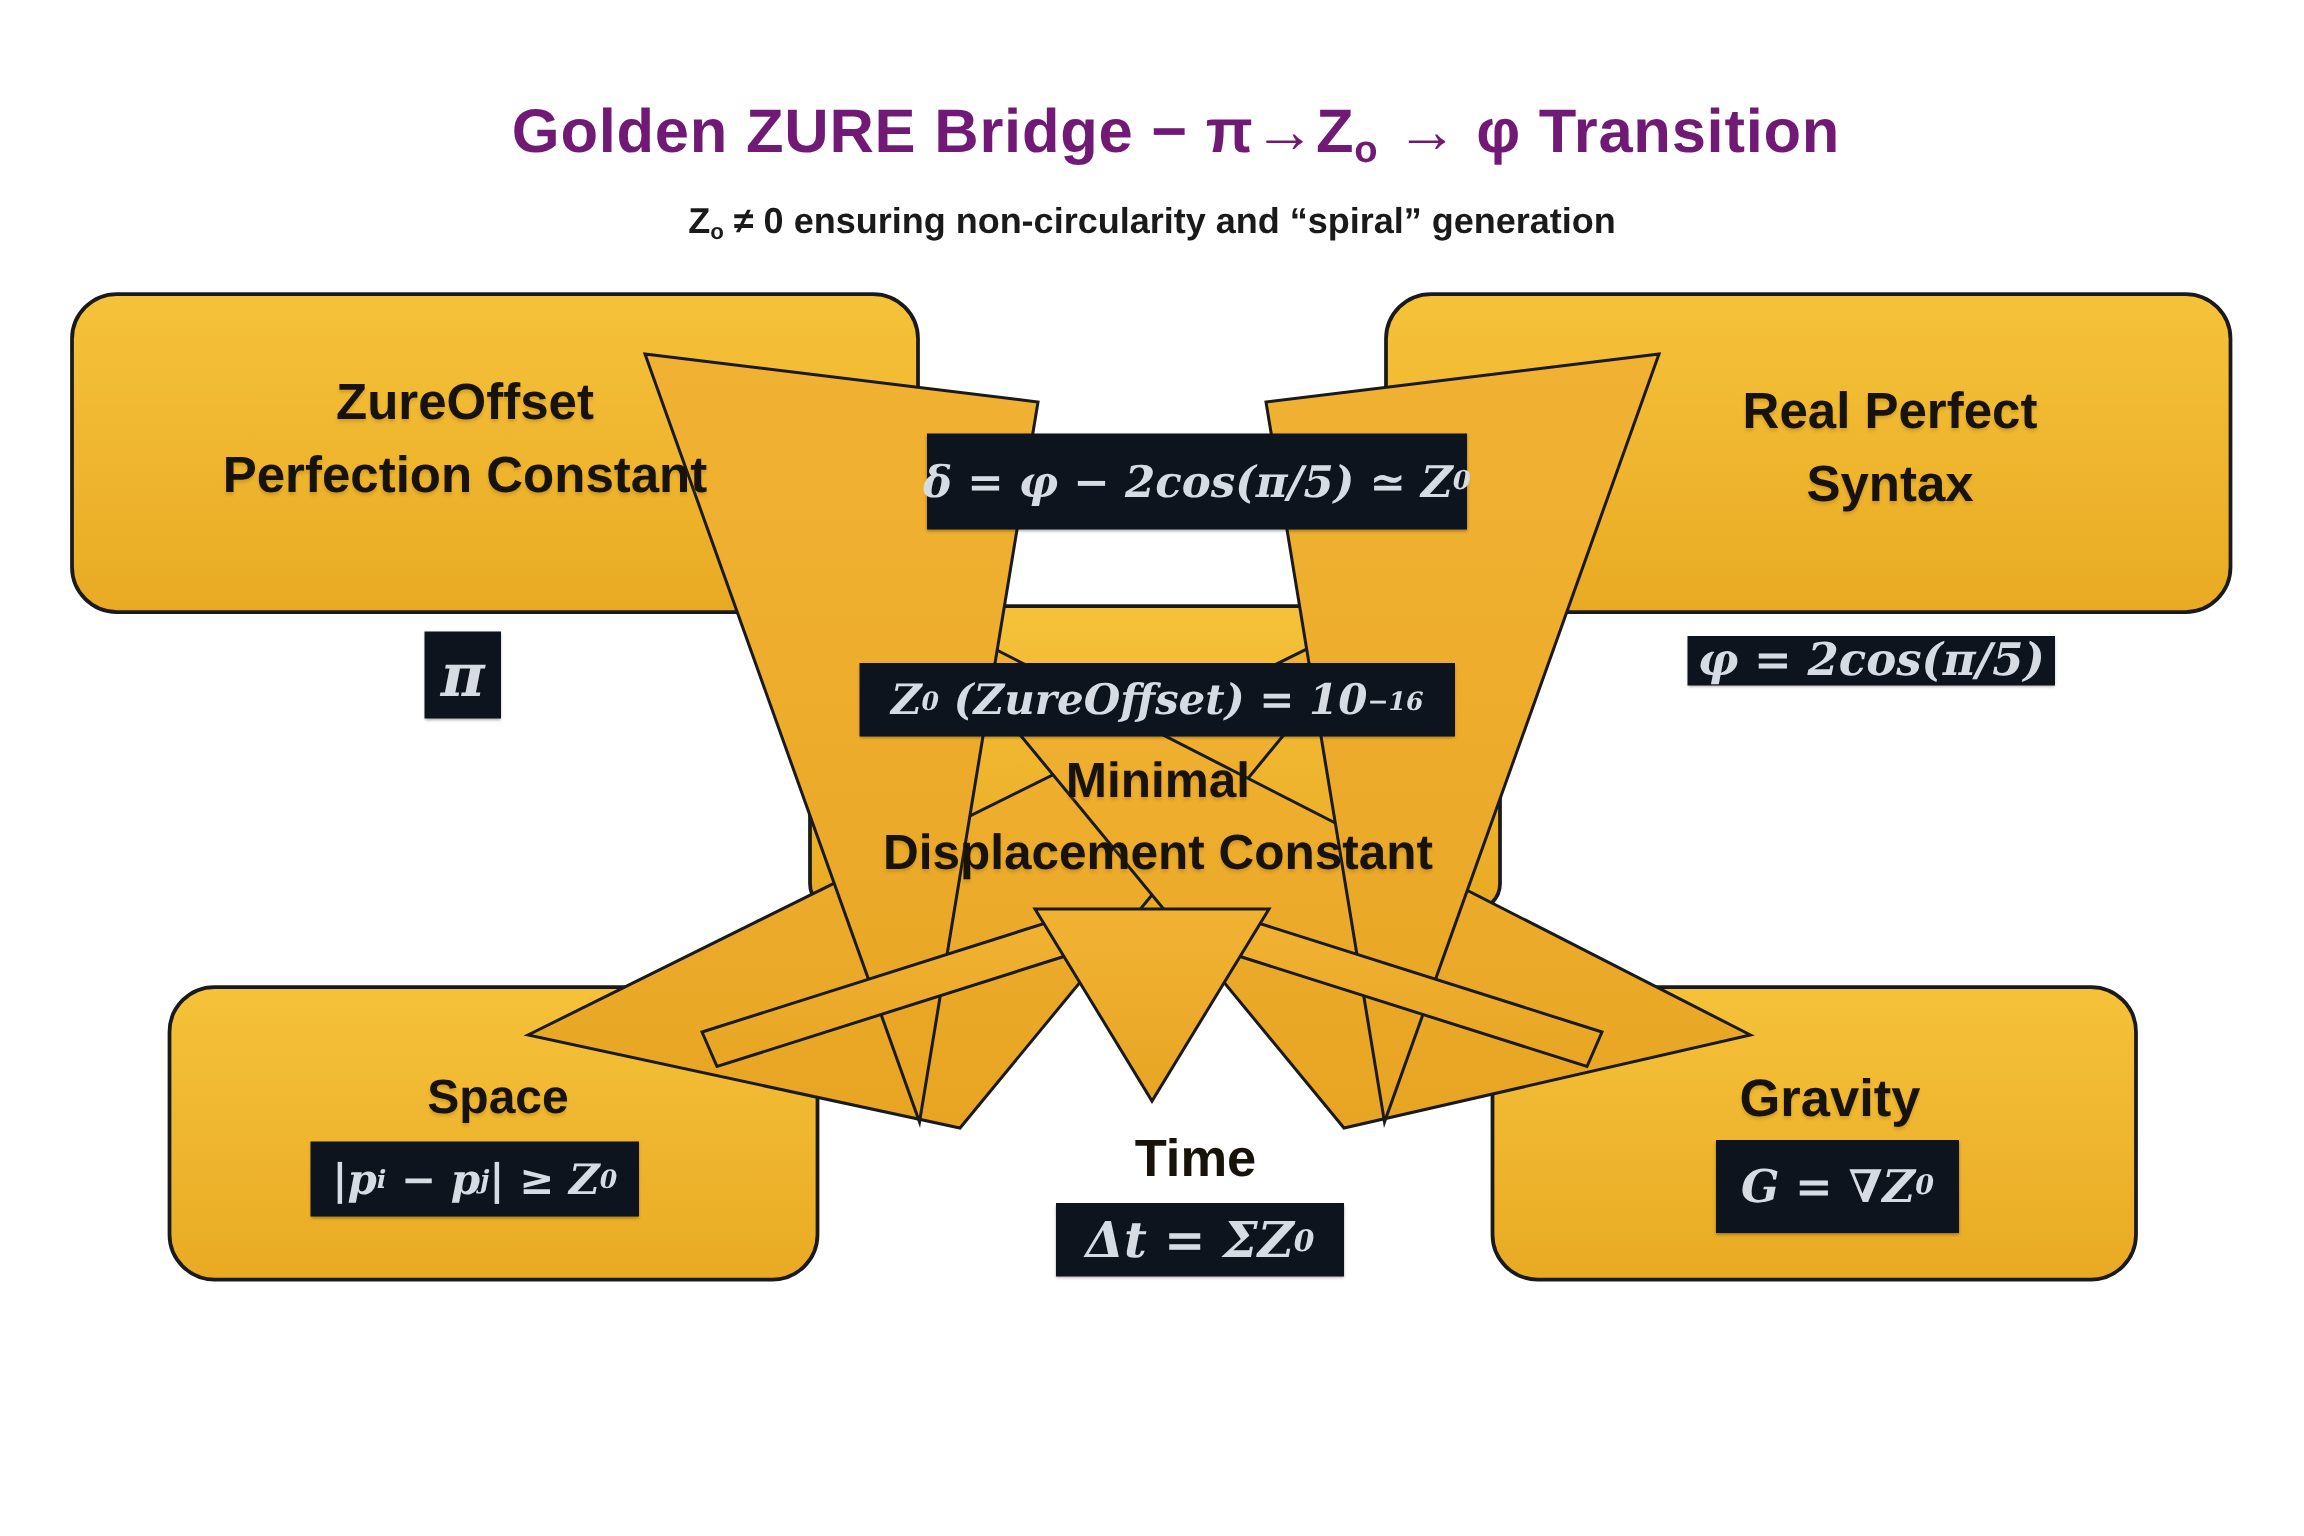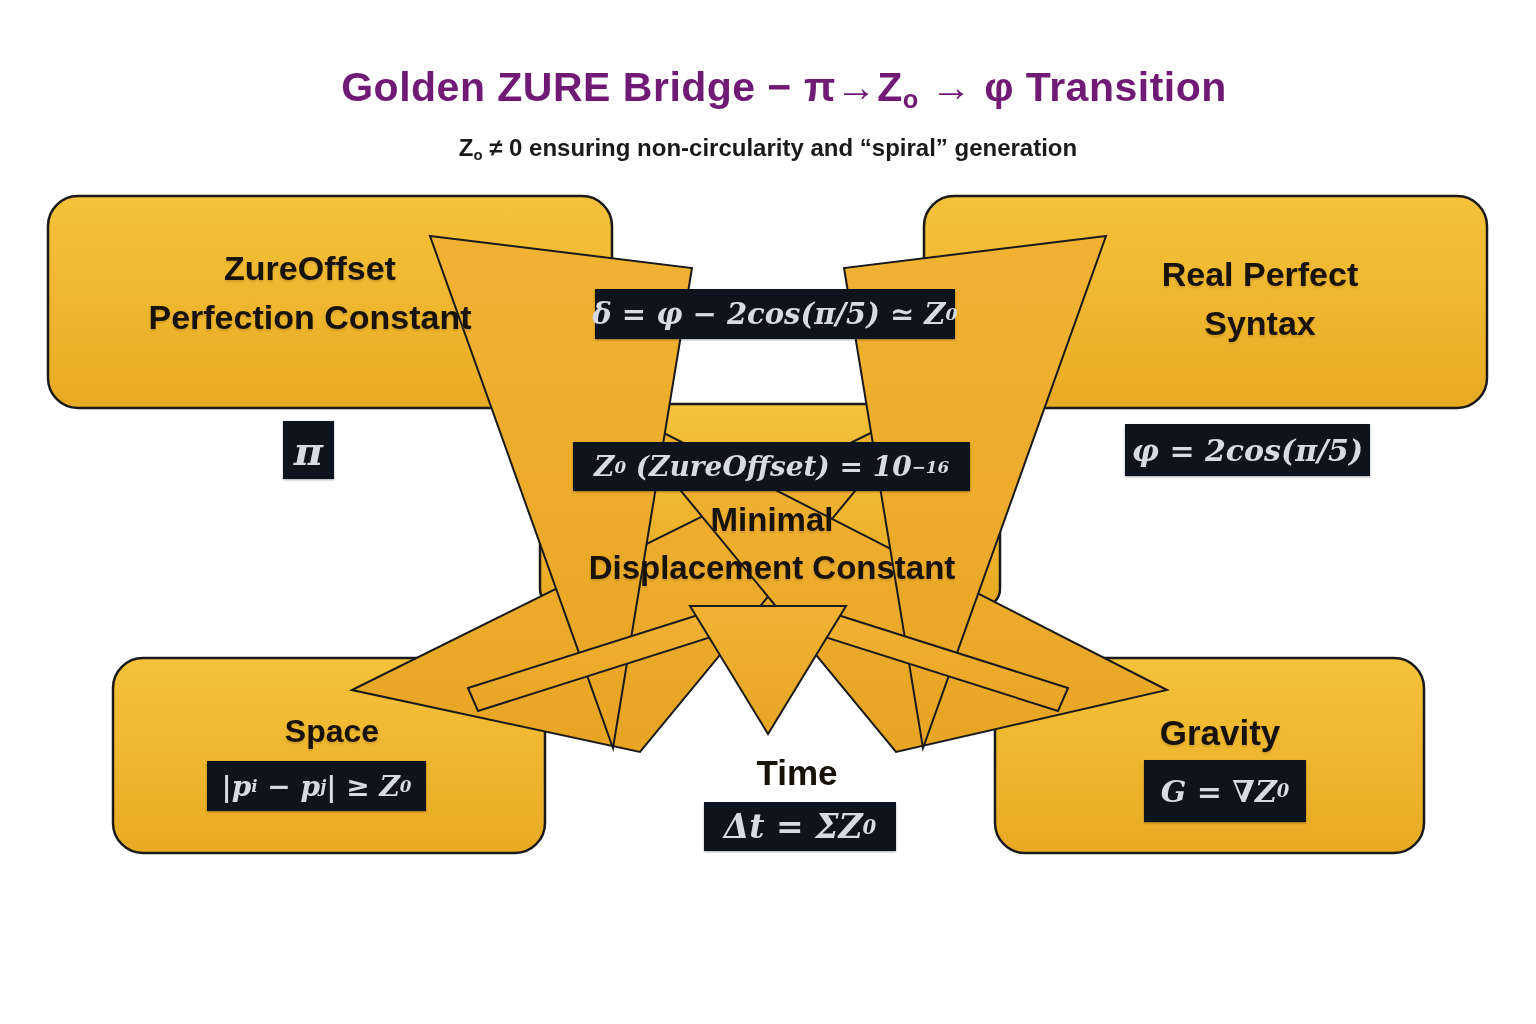--- a/index.html
+++ b/index.html
@@ -74,37 +74,37 @@
   <div class="node-label" style="left:182px;top:708px;width:300px;font-size:32px;">
     <div>Space</div>
   </div>
   <div class="node-label on-white" style="left:647px;top:748px;width:300px;font-size:35px;">
     <div>Time</div>
   </div>
   <div class="node-label" style="left:1070px;top:708px;width:300px;font-size:35px;">
     <div>Gravity</div>
   </div>
 
-  <div class="plaque" style="left:595px;top:289px;width:360px;height:50px;font-size:29px;">
+  <div class="plaque" style="left:618px;top:289px;width:360px;height:64px;font-size:29px;">
       <span class="seg">δ = φ − 2cos(π/5) ≃ Z</span>
       <sub>0</sub>
     </div>
 
   <div class="plaque" style="left:573px;top:442px;width:397px;height:49px;font-size:28px;">
       <span class="seg">Z</span>
       <sub>0</sub>
       <span class="seg"> (ZureOffset) = 10</span>
       <sup>−16</sup>
     </div>
 
   <div class="plaque" style="left:283px;top:421px;width:51px;height:58px;font-size:40px;">
       <span class="seg">π</span>
     </div>
 
-  <div class="plaque" style="left:1125px;top:424px;width:245px;height:52px;font-size:30px;">
+  <div class="plaque" style="left:1125px;top:424px;width:245px;height:33px;font-size:30px;">
       <span class="seg">φ = 2cos(π/5)</span>
     </div>
 
   <div class="plaque" style="left:207px;top:761px;width:219px;height:50px;font-size:28px;">
       <span class="seg">|p</span>
       <sub>i</sub>
       <span class="seg"> − p</span>
       <sub>j</sub>
       <span class="seg">| ≥ Z</span>
       <sub>0</sub>

